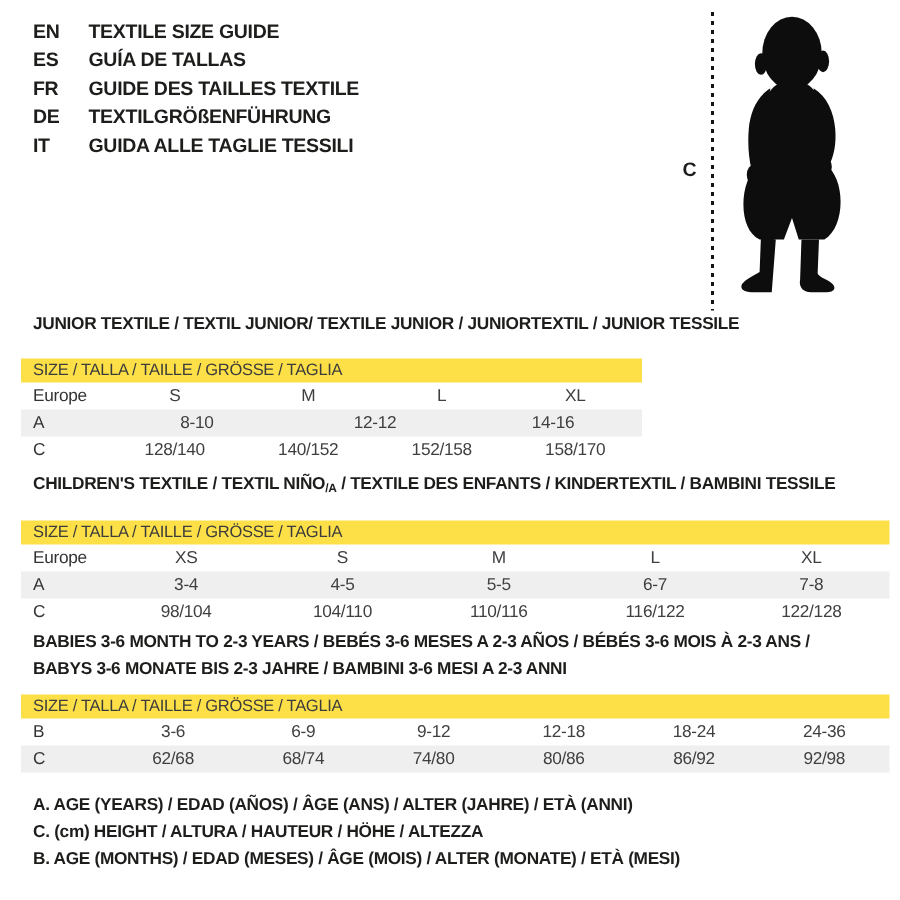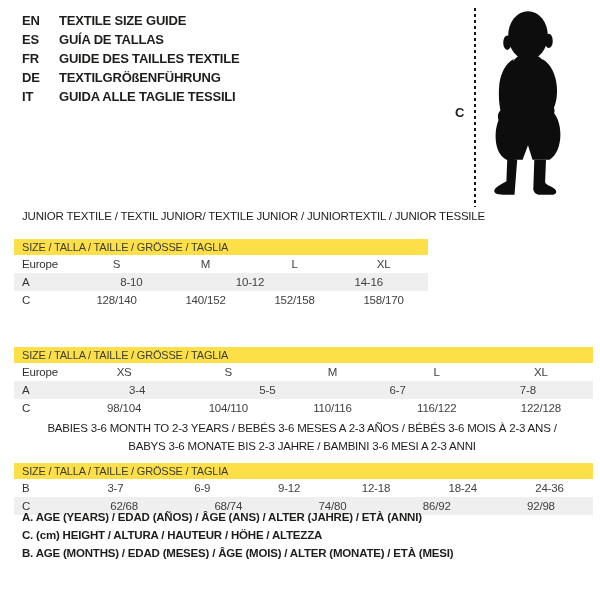--- a/index.html
+++ b/index.html
@@ -17,37 +17,37 @@
 
   
   .height-line {
     position:absolute; left:474px; top:8px; width:2px; height:199px;
     background:repeating-linear-gradient(to bottom, #141414 0px, #141414 3px, transparent 3px, transparent 6px);
   }
   .height-label { position:absolute; left:455px; top:105px; font-size:13px; font-weight:700; }
   .baby-svg { position:absolute; left:483px; top:7px; width:90px; height:201px; }
 
   
-  .sec-title { position:absolute; left:22px; font-size:11.5px; font-weight:400; white-space:nowrap;text-align:center; }
+  .sec-title { position:absolute; left:22px; font-size:11.5px; font-weight:700; white-space:nowrap; }
   .sec-title.two-line { white-space:normal; line-height:18px; width:560px; }
   .sub-a { font-size:8px; vertical-align:-2px; }
 
   
   .size-table { position:absolute; left:14px; }
   .t-head {
     height:16px; line-height:17px; background:#fde047; color:#3c3c3c;
     font-size:11px; padding-left:8px;
   }
   .t-row { display:flex; height:18px; line-height:18px; font-size:11.5px; color:#3f3f3f; }
   .t-row.alt { background:#efefef; }
   .cell { flex:1 1 0; text-align:center; }
   .cell.label { flex:0 0 58px; text-align:left; padding-left:8px; color:#333333; }
 
   
-  .notes { position:absolute; left:22px; top:508px; }
+  .notes { position:absolute; left:22px; top:528px; }
   .note-line { font-size:11.5px; font-weight:700; line-height:18px; white-space:nowrap; }
 </style>
 </head>
 <body>
 
 <div class="canvas">
 
   <div class="lang-block">
     <div class="lang-row">
       <span class="lang-code">EN</span>
@@ -95,45 +95,47 @@
     <div class="t-row">
       <div class="cell label">Europe</div>
       <div class="cell">S</div>
       <div class="cell">M</div>
       <div class="cell">L</div>
       <div class="cell">XL</div>
     </div>
     <div class="t-row alt">
       <div class="cell label">A</div>
       <div class="cell">8-10</div>
-      <div class="cell">10-12</div>
+      <div class="cell">12-12</div>
       <div class="cell">14-16</div>
     </div>
     <div class="t-row">
       <div class="cell label">C</div>
       <div class="cell">128/140</div>
       <div class="cell">140/152</div>
       <div class="cell">152/158</div>
       <div class="cell">158/170</div>
     </div>
   </div>
 
+  <div class="sec-title" style="top:317px"><span>CHILDREN'S TEXTILE / TEXTIL NIÑO</span><span class="sub-a">/A</span><span> / TEXTILE DES ENFANTS / KINDERTEXTIL / BAMBINI TESSILE</span></div>
   <div class="size-table" style="top:347px; width:579px">
     <div class="t-head">SIZE / TALLA / TAILLE / GRÖSSE / TAGLIA</div>
     <div class="t-row">
       <div class="cell label">Europe</div>
       <div class="cell">XS</div>
       <div class="cell">S</div>
       <div class="cell">M</div>
       <div class="cell">L</div>
       <div class="cell">XL</div>
     </div>
     <div class="t-row alt">
       <div class="cell label">A</div>
       <div class="cell">3-4</div>
+      <div class="cell">4-5</div>
       <div class="cell">5-5</div>
       <div class="cell">6-7</div>
       <div class="cell">7-8</div>
     </div>
     <div class="t-row">
       <div class="cell label">C</div>
       <div class="cell">98/104</div>
       <div class="cell">104/110</div>
       <div class="cell">110/116</div>
       <div class="cell">116/122</div>
@@ -142,32 +144,33 @@
   </div>
 
   <div class="sec-title two-line" style="top:419px">
     <div>BABIES 3-6 MONTH TO 2-3 YEARS / BEBÉS 3-6 MESES A 2-3 AÑOS / BÉBÉS 3-6 MOIS À 2-3 ANS /</div>
     <div>BABYS 3-6 MONATE BIS 2-3 JAHRE / BAMBINI 3-6 MESI A 2-3 ANNI</div>
   </div>
   <div class="size-table" style="top:463px; width:579px">
     <div class="t-head">SIZE / TALLA / TAILLE / GRÖSSE / TAGLIA</div>
     <div class="t-row">
       <div class="cell label">B</div>
-      <div class="cell">3-7</div>
+      <div class="cell">3-6</div>
       <div class="cell">6-9</div>
       <div class="cell">9-12</div>
       <div class="cell">12-18</div>
       <div class="cell">18-24</div>
       <div class="cell">24-36</div>
     </div>
     <div class="t-row alt">
       <div class="cell label">C</div>
       <div class="cell">62/68</div>
       <div class="cell">68/74</div>
       <div class="cell">74/80</div>
+      <div class="cell">80/86</div>
       <div class="cell">86/92</div>
       <div class="cell">92/98</div>
     </div>
   </div>
 
   <div class="notes">
     <div class="note-line">A. AGE (YEARS) / EDAD (AÑOS) / ÂGE (ANS) / ALTER (JAHRE) / ETÀ (ANNI)</div>
     <div class="note-line">C. (cm) HEIGHT / ALTURA / HAUTEUR / HÖHE / ALTEZZA</div>
     <div class="note-line">B. AGE (MONTHS) / EDAD (MESES) / ÂGE (MOIS) / ALTER (MONATE) / ETÀ (MESI)</div>
   </div>

